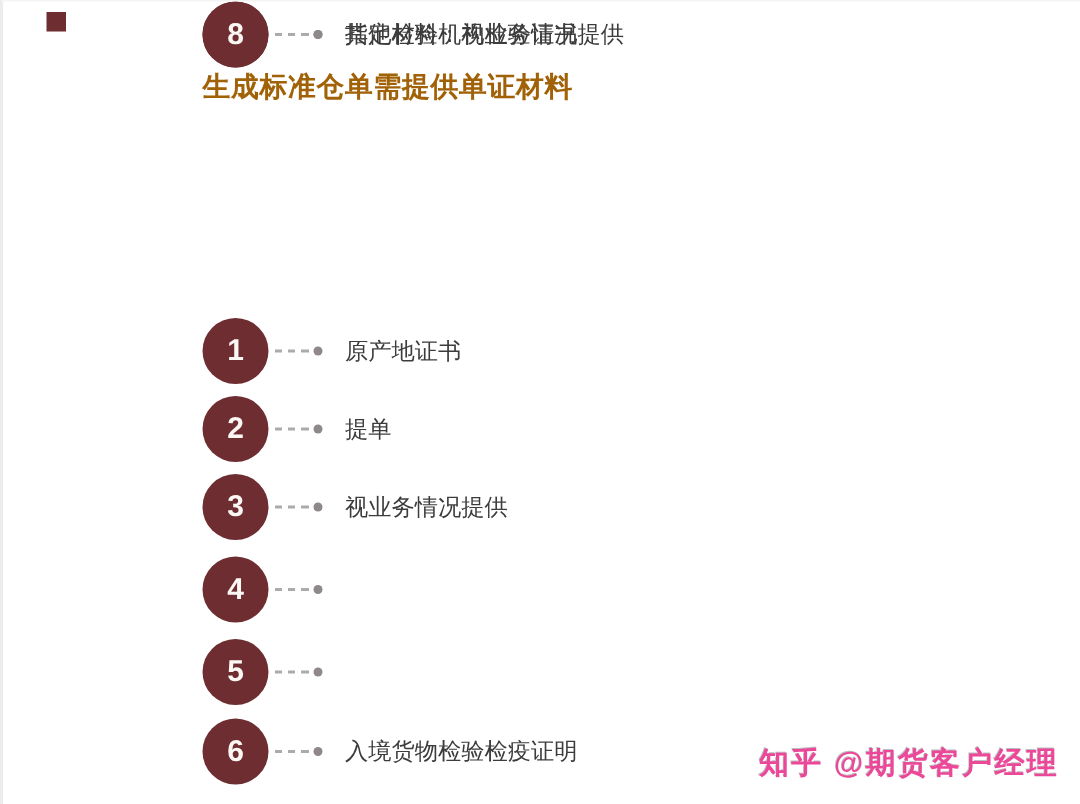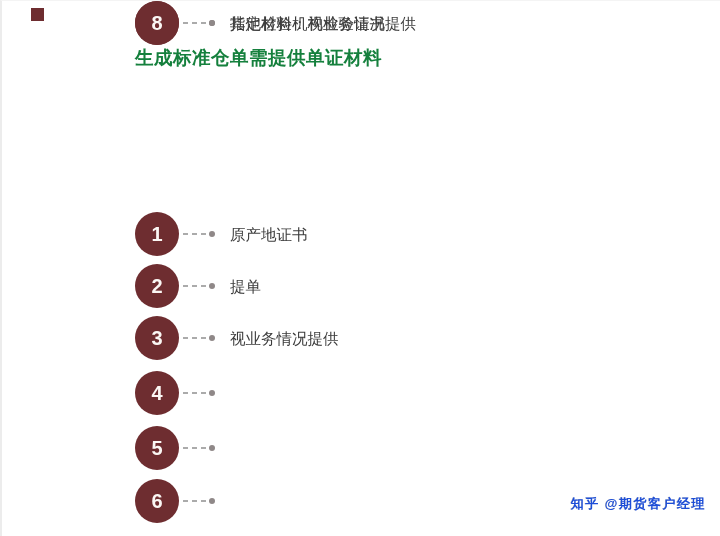--- a/index.html
+++ b/index.html
@@ -26,21 +26,21 @@
     height: 13px;
     background: #6e2d30;
   }
   .title {
     position: absolute;
     left: 133px;
     top: 44px;
     font-size: 18.5px;
     font-weight: bold;
     letter-spacing: 0.5px;
-    color: #15803d;
+    color: #a16207;
     white-space: nowrap;
   }
   .item {
     position: absolute;
     left: 133px;
     height: 44px;
     display: flex;
     align-items: center;
   }
   .item:nth-of-type(1) { top: 105px; }
@@ -91,24 +91,24 @@
   .label {
     color: #3c3c3c;
     font-size: 15.5px;
     line-height: 21px;
     white-space: nowrap;
   }
   .watermark {
     position: absolute;
     right: 14px;
     top: 494px;
-    font-size: 13px;
+    font-size: 20px;
     font-weight: bold;
     letter-spacing: 1.5px;
-    color: #1d4ed8;
+    color: #ec4899;
     text-shadow: 1px 1px 0 #ffffff, -0.5px -0.5px 0 #bdbdbd;
     white-space: nowrap;
   }
 </style>
 </head>
 <body>
 
 <div class="page">
 
   <div class="corner-square"></div>
@@ -167,20 +167,21 @@
     </div>
   </div>
 
   <div class="item">
     <div class="circle">6</div>
     <div class="connector">
       <div class="dashes"></div>
       <div class="dot"></div>
     </div>
     <div class="label-wrap">
+      <div class="label">入境货物检验检疫证明</div>
     </div>
   </div>
 
   <div class="item">
     <div class="circle">7</div>
     <div class="connector">
       <div class="dashes"></div>
       <div class="dot"></div>
     </div>
     <div class="label-wrap">

